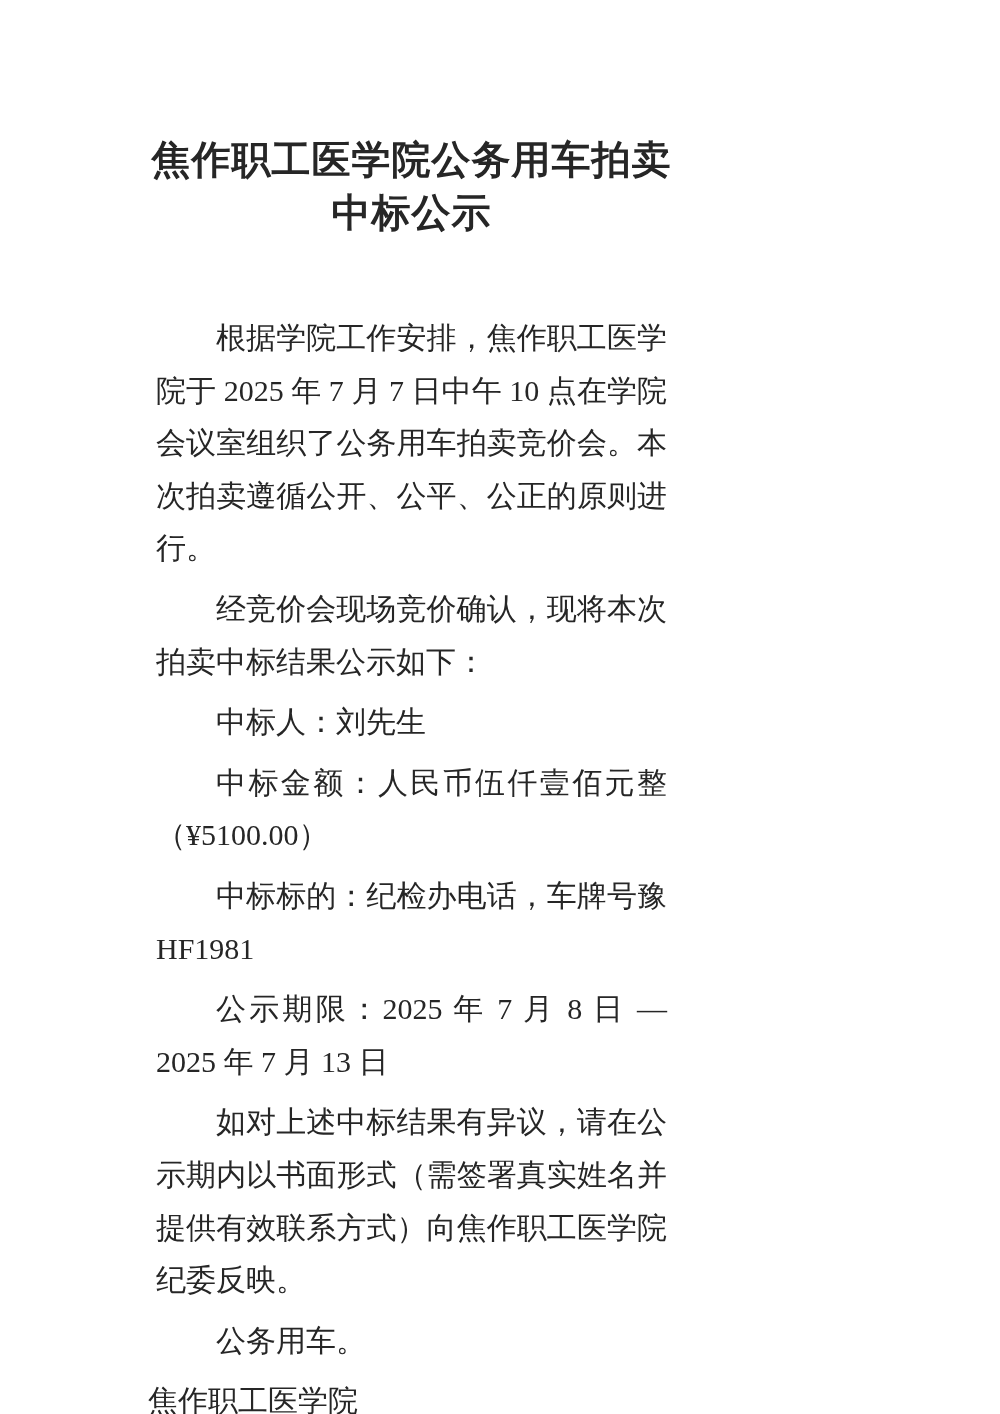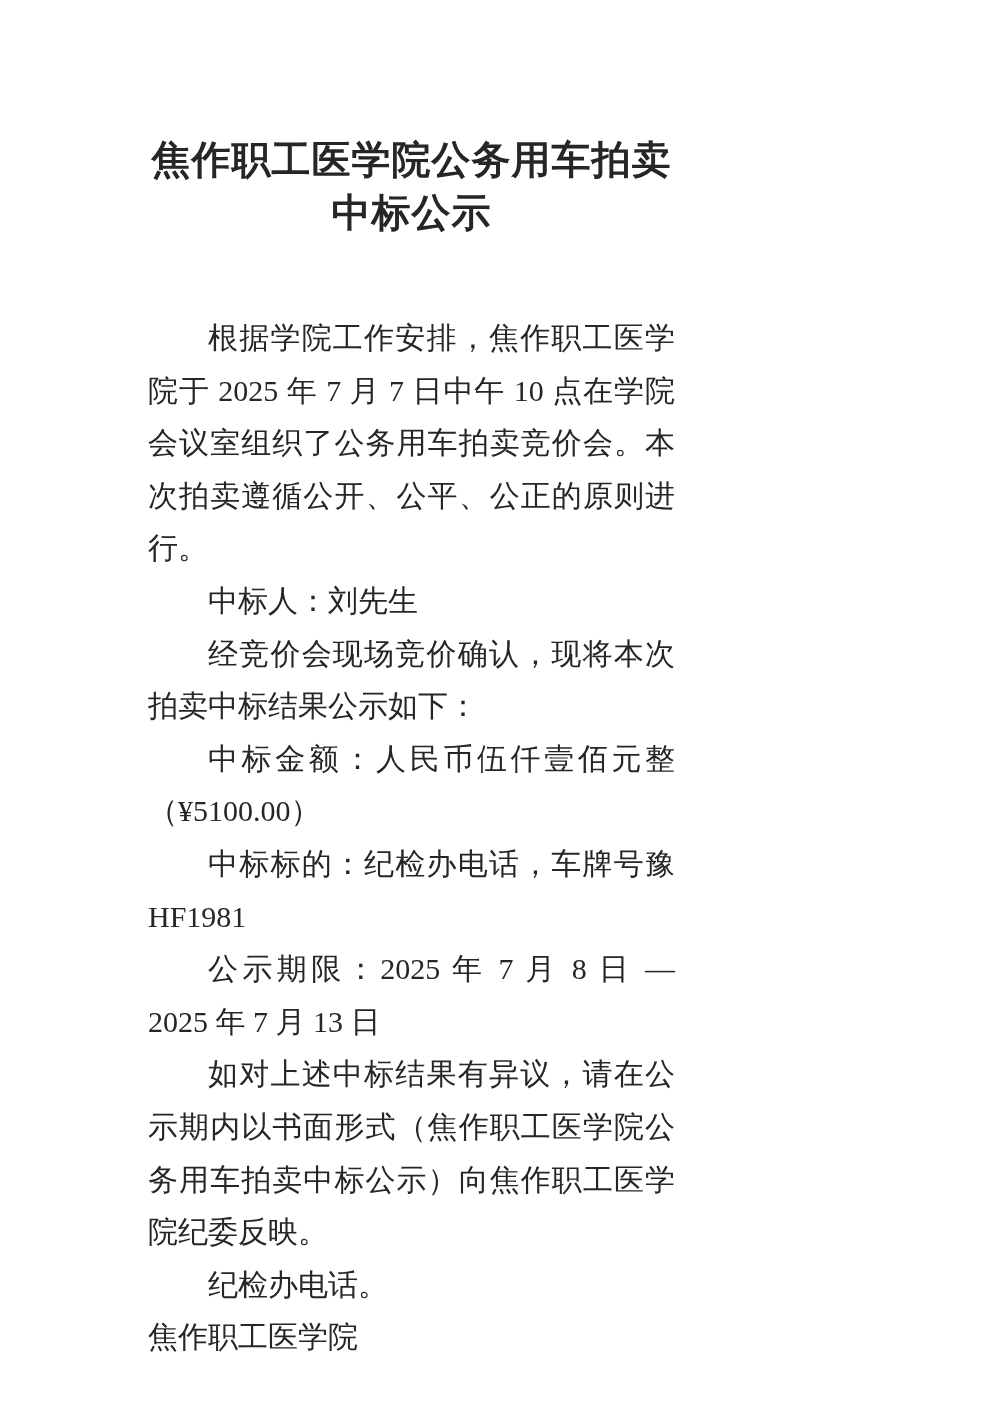--- a/index.html
+++ b/index.html
@@ -22,21 +22,21 @@
     font-size: 39px;
     font-weight: bold;
     text-align: center;
     line-height: 53px;
     margin: 0 0 73px 0;
     letter-spacing: 1px;
   }
   .para {
     font-size: 30px;
     line-height: 52.6px;
-    margin: 0;
+    margin: 8px;
     text-align: justify;
     white-space: pre-wrap;
     word-break: normal;
   }
   .indent {
     text-indent: 60px;
   }
   .right {
     white-space: pre-wrap;
     font-size: 30px;
@@ -46,31 +46,31 @@
 </style>
 </head>
 <body>
 
 <div class="page">
 
   <h1 class="doc-title">焦作职工医学院公务用车拍卖中标公示</h1>
 
   <p class="para indent">根据学院工作安排，焦作职工医学院于 2025 年 7 月 7 日中午 10 点在学院会议室组织了公务用车拍卖竞价会。本次拍卖遵循公开、公平、公正的原则进行。</p>
 
+  <p class="para indent">经竞价会现场竞价确认，现将本次拍卖中标结果公示如下：</p>
+
   <p class="para indent">中标人：刘先生</p>
-
-  <p class="para indent">经竞价会现场竞价确认，现将本次拍卖中标结果公示如下：</p>
 
   <p class="para indent">中标金额：人民币伍仟壹佰元整（¥5100.00）</p>
 
   <p class="para indent">中标标的：纪检办电话，车牌号豫 HF1981</p>
 
   <p class="para indent">公示期限：2025 年 7 月 8 日 — 2025 年 7 月 13 日</p>
 
-  <p class="para indent">如对上述中标结果有异议，请在公示期内以书面形式（焦作职工医学院公务用车拍卖中标公示）向焦作职工医学院纪委反映。</p>
+  <p class="para indent">如对上述中标结果有异议，请在公示期内以书面形式（需签署真实姓名并提供有效联系方式）向焦作职工医学院纪委反映。</p>
 
 
-  <p class="para indent">纪检办电话。</p>
+  <p class="para indent">公务用车。</p>
 
   <p class="right">焦作职工医学院</p>
 
 
 </div>
 
 </body></html>

